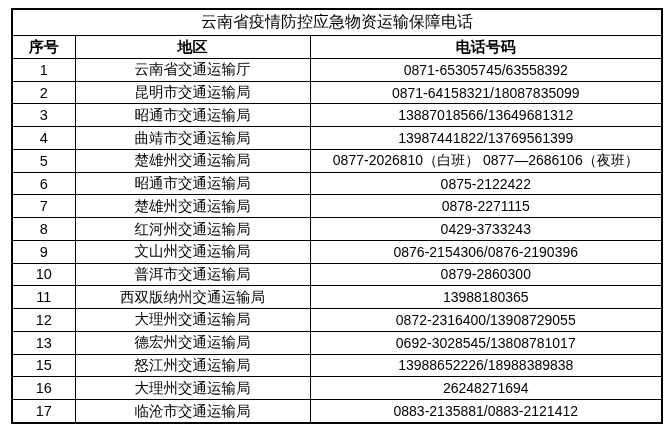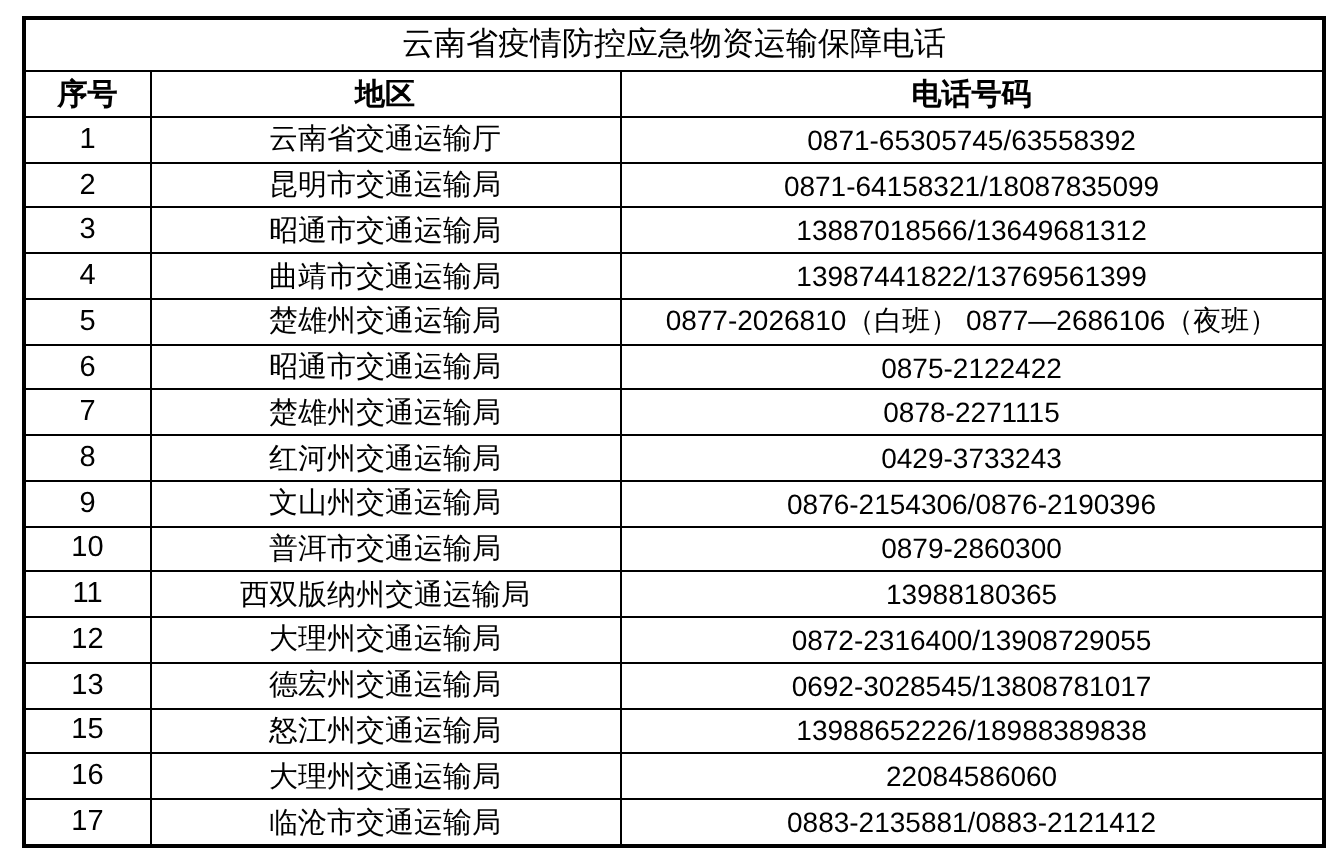--- a/index.html
+++ b/index.html
@@ -147,21 +147,21 @@
           <td class="phone-cell">0692-3028545/13808781017</td>
         </tr>
         <tr>
           <td>15</td>
           <td>怒江州交通运输局</td>
           <td class="phone-cell">13988652226/18988389838</td>
         </tr>
         <tr>
           <td>16</td>
           <td>大理州交通运输局</td>
-          <td class="phone-cell">22084586060</td>
+          <td class="phone-cell">26248271694</td>
         </tr>
         <tr>
           <td>17</td>
           <td>临沧市交通运输局</td>
           <td class="phone-cell">0883-2135881/0883-2121412</td>
         </tr>
       </tbody>
   </table>
 </div>
 

